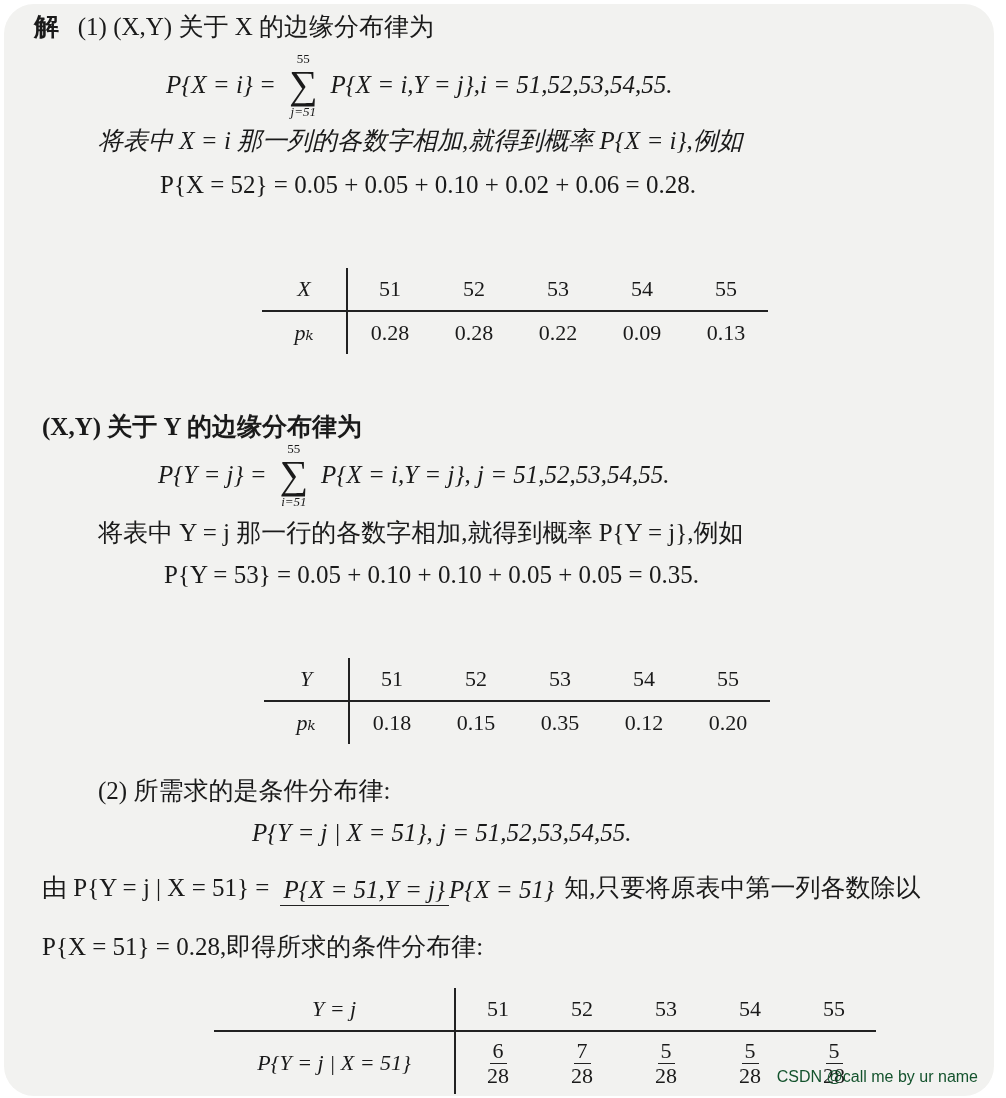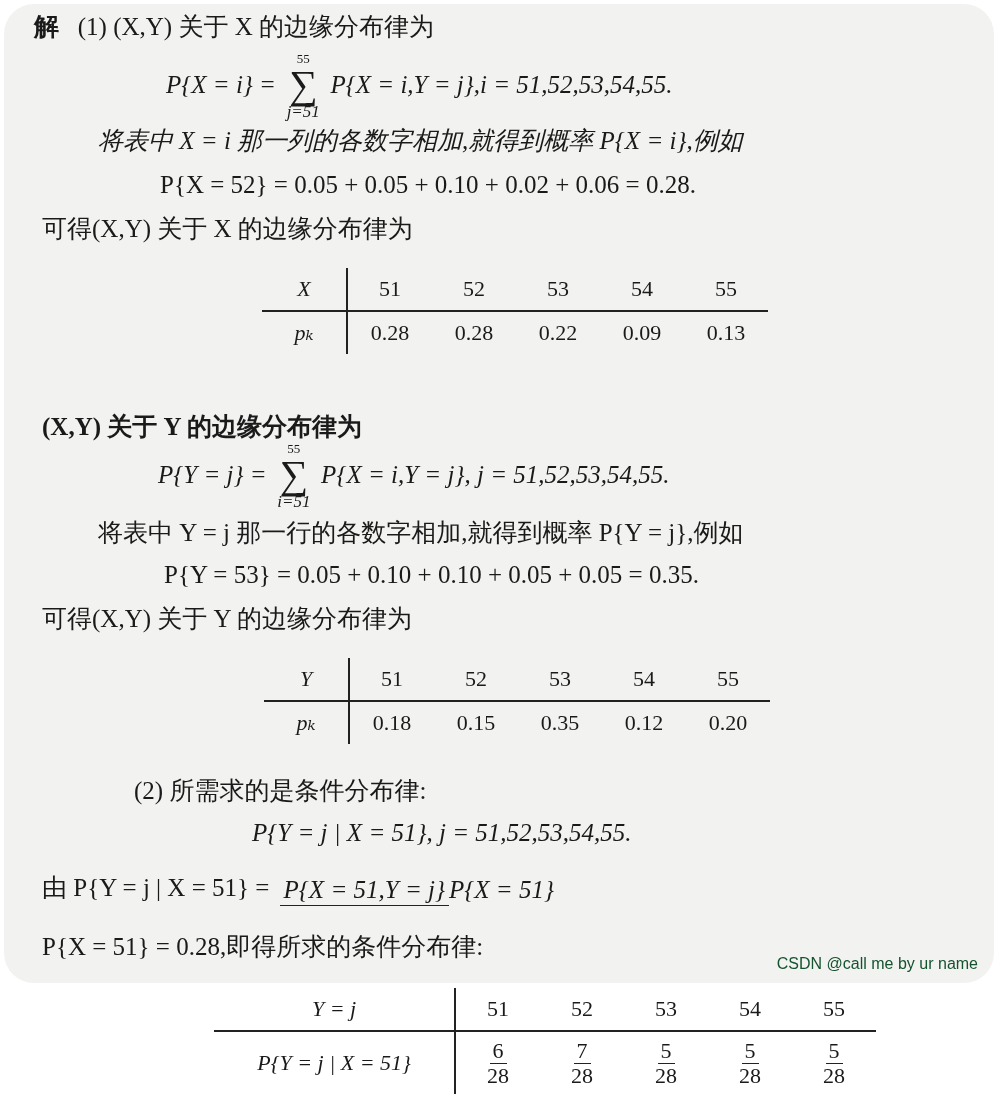--- a/index.html
+++ b/index.html
@@ -3,30 +3,30 @@
 <meta charset="utf-8">
 <style>
   html, body { margin: 0; padding: 0; }
   body {
     width: 1006px; height: 1098px; overflow: hidden;
     background: #ffffff;
     font-family: "Liberation Serif", "DejaVu Serif", serif;
     color: #1a1a1a;
   }
   .page {
-    position: absolute; left: 4px; top: 4px; width: 990px; height: 979px;
+    position: absolute; left: 4px; top: 4px; width: 990px; height: 1092px;
     background: #f2f2f0; border-radius: 30px;
   }
   .line { position: absolute; font-size: 25px; white-space: nowrap; line-height: 30px; }
   .m { font-style: italic; }
   .bold { font-weight: bold; font-family: "DejaVu Sans", sans-serif; }
   .sum { display: inline-block; position: relative; width: 42px; text-align: center; vertical-align: middle; }
   .sum .top { position: absolute; top: -26px; left: 0; right: 0; font-size: 13px; font-style: normal; }
   .sum .sig { font-size: 40px; font-style: normal; line-height: 30px; }
-  .sum .bot { position: absolute; bottom: -22px; left: 0; right: 0; font-size: 17px; font-style: italic; }
+  .sum .bot { position: absolute; bottom: -22px; left: 0; right: 0; font-size: 13px; font-style: italic; }
   table.dist { position: absolute; border-collapse: collapse; font-size: 22px; }
   table.dist td { text-align: center; padding: 2px 0; height: 38px; }
   table.dist td.h { border-right: 2px solid #222; width: 84px; font-style: italic; }
   table.dist tr.hdr td { border-bottom: 2px solid #222; }
   table.dist td.v { width: 84px; text-align: center; }
   .frac { display: inline-flex; flex-direction: column; align-items: center; vertical-align: middle; font-size: 22px; line-height: 24px; }
   .frac .num { border-bottom: 1.5px solid #222; padding: 0 3px; }
   .bigfrac { display: inline-flex; flex-direction: row; align-items: center; vertical-align: middle; line-height: 30px; margin: 0 4px; }
   .bigfrac .num { border-bottom: 1.5px solid #222; padding: 0 4px; }
   .watermark { position: absolute; right: 16px; bottom: 10px; font-family: "Liberation Sans", sans-serif; font-size: 16px; color: #14532d; }
@@ -46,21 +46,20 @@
     <span class="sum">
       <span class="top">55</span>
       <span class="sig">∑</span>
       <span class="bot">j=51</span>
     </span>
     <span>P{X = i,Y = j},i = 51,52,53,54,55.</span>
   </div>
 
   <div class="line" style="left:94px; top:122px;font-style:italic;">将表中 X = i 那一列的各数字相加,就得到概率 P{X = i},例如</div>
   <div class="line" style="left:156px; top:166px;">P{X = 52} = 0.05 + 0.05 + 0.10 + 0.02 + 0.06 = 0.28.</div>
-  <div class="line" style="left:38px; top:210px;">可得(X,Y) 关于 X 的边缘分布律为</div>
 
   <table class="dist" style="left:258px; top:264px;">
     <tbody>
         <tr class="hdr">
       <td class="h">X</td>
       <td class="v">51</td>
       <td class="v">52</td>
       <td class="v">53</td>
       <td class="v">54</td>
       <td class="v">55</td>
@@ -83,21 +82,20 @@
     <span class="sum">
       <span class="top">55</span>
       <span class="sig">∑</span>
       <span class="bot">i=51</span>
     </span>
     <span>P{X = i,Y = j},   j = 51,52,53,54,55.</span>
   </div>
 
   <div class="line" style="left:94px; top:514px;">将表中 Y = j 那一行的各数字相加,就得到概率 P{Y = j},例如</div>
   <div class="line" style="left:160px; top:556px;">P{Y = 53} = 0.05 + 0.10 + 0.10 + 0.05 + 0.05 = 0.35.</div>
-  <div class="line" style="left:38px; top:600px;">可得(X,Y) 关于 Y 的边缘分布律为</div>
 
   <table class="dist" style="left:260px; top:654px;">
     <tbody>
         <tr class="hdr">
       <td class="h">Y</td>
       <td class="v">51</td>
       <td class="v">52</td>
       <td class="v">53</td>
       <td class="v">54</td>
       <td class="v">55</td>
@@ -106,29 +104,30 @@
       <td class="h">pₖ</td>
       <td class="v">0.18</td>
       <td class="v">0.15</td>
       <td class="v">0.35</td>
       <td class="v">0.12</td>
       <td class="v">0.20</td>
     </tr>
   </tbody>
     </table>
 
-  <div class="line" style="left:94px; top:772px;margin-left:36px;">(2) 所需求的是条件分布律:</div>
+  <div class="line" style="left:94px; top:772px;">(2) 所需求的是条件分布律:</div>
   <div class="line m" style="left:248px; top:814px;">P{Y = j | X = 51},   j = 51,52,53,54,55.</div>
 
   <div class="line" style="left:38px; top:854px; line-height:60px;">
     <span>由 P{Y = j | X = 51} =</span>
     <span class="bigfrac m">
       <span class="num">P{X = 51,Y = j}</span>
       <span class="den">P{X = 51}</span>
     </span>
+    <span>知,只要将原表中第一列各数除以</span>
   </div>
 
   <div class="line" style="left:38px; top:928px;text-align:center;">P{X = 51} = 0.28,即得所求的条件分布律:</div>
 
   <table class="dist" style="left:210px; top:984px;">
     <tbody>
         <tr class="hdr">
       <td class="h" style="width:240px;">Y = j</td>
       <td class="v" style="width:72px;">51</td>
       <td class="v" style="width:72px;">52</td>

